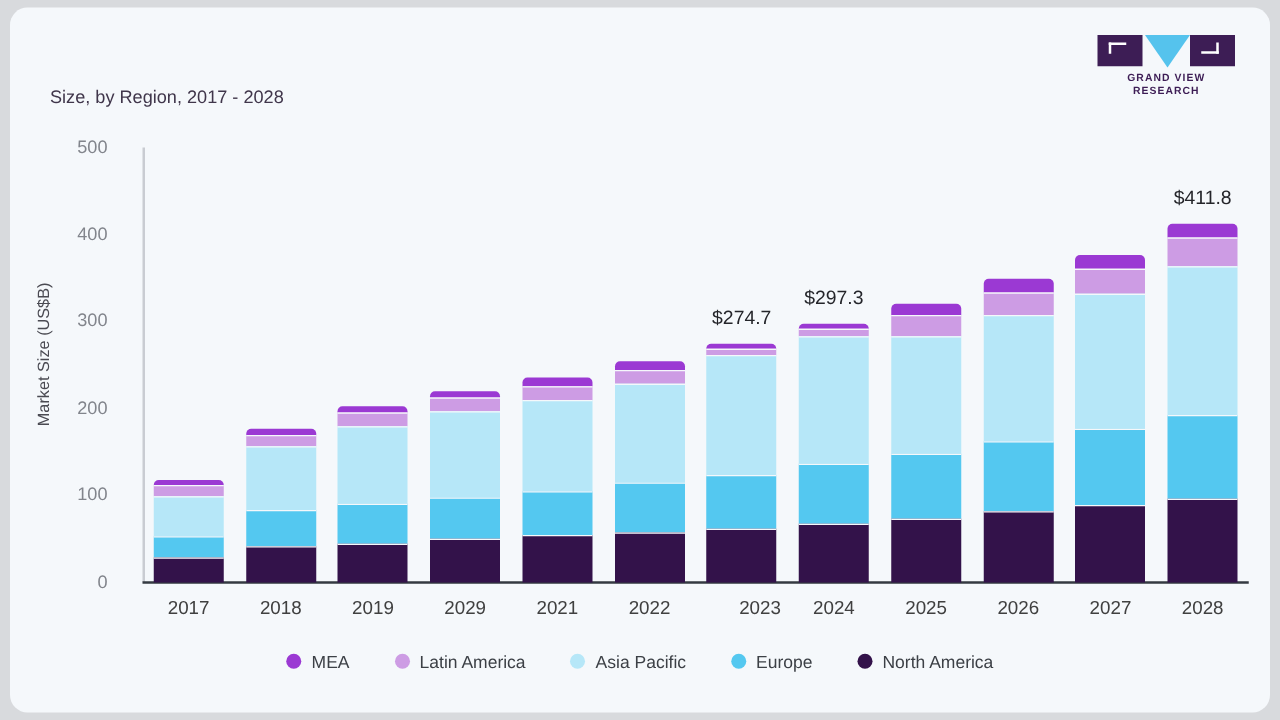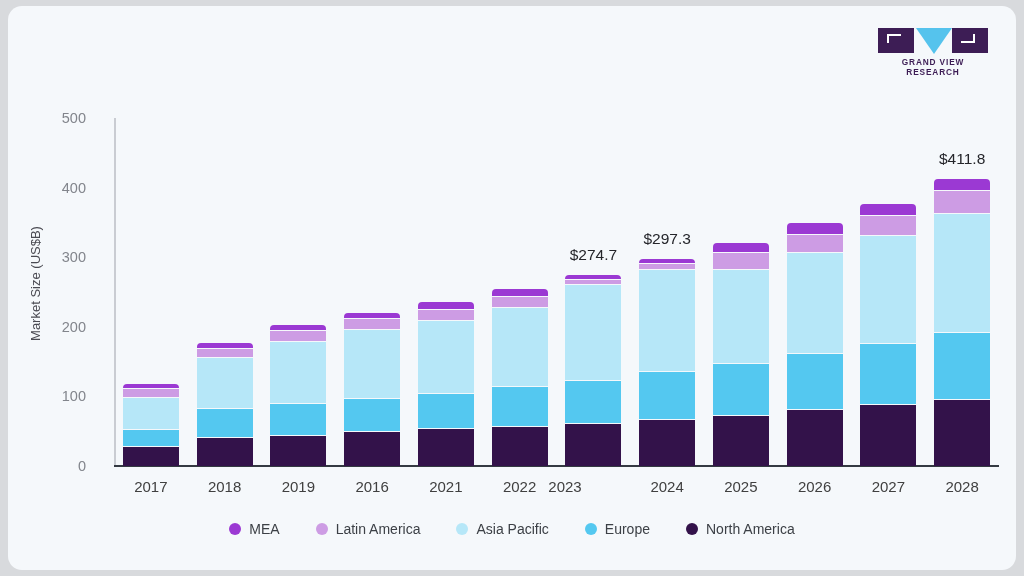--- a/index.html
+++ b/index.html
@@ -93,20 +93,21 @@
   }
   .leg { display: flex; align-items: center; gap: 8px; }
   .dot { width: 12px; height: 12px; border-radius: 50%; }
   .leg-label { font-size: 14px; color: #3c4046; }
 </style>
 </head>
 <body>
 
 <div id="card">
 
+  <div id="subtitle">Size, by Region, 2017 - 2028</div>
 
   <div id="logo">
     <div class="logo-sq left"></div>
     <div class="logo-mark l"></div>
     <div class="logo-tri"></div>
     <div class="logo-sq right"></div>
     <div class="logo-mark r"></div>
     <div id="logo-text">GRAND VIEW RESEARCH</div>
   </div>
 
@@ -207,24 +208,24 @@
           <div class="seg" style="height: 22.272px; background: rgb(205, 156, 228);"></div>
           <div class="seg" style="height: 119.016px; background: rgb(182, 231, 248);"></div>
           <div class="seg" style="height: 66.816px; background: rgb(84, 200, 240);"></div>
           <div class="seg" style="height: 67.512px; background: rgb(51, 18, 74);"></div>
         </div>
         <div class="blabel" style="left: 848.125px; top: 32.3872px; text-align: right;">$411.8</div>
       </div>
   <div class="xtick" style="left: 142.875px;">2017</div>
       <div class="xtick" style="left: 216.625px;">2018</div>
       <div class="xtick" style="left: 290.375px;">2019</div>
-      <div class="xtick" style="left: 364.125px;">2016</div>
+      <div class="xtick" style="left: 364.125px;">2029</div>
       <div class="xtick" style="left: 437.875px;">2021</div>
       <div class="xtick" style="left: 511.625px;">2022</div>
-      <div class="xtick" style="left: 557px;">2023</div>
+      <div class="xtick" style="left: 600px;">2023</div>
       <div class="xtick" style="left: 659.125px;">2024</div>
       <div class="xtick" style="left: 732.875px;">2025</div>
       <div class="xtick" style="left: 806.625px;">2026</div>
       <div class="xtick" style="left: 880.375px;">2027</div>
       <div class="xtick" style="left: 954.125px;">2028</div>
     </div>
 
   <div id="legend">
       <div class="leg">
         <span class="dot" style="background: rgb(155, 57, 211);"></span>

